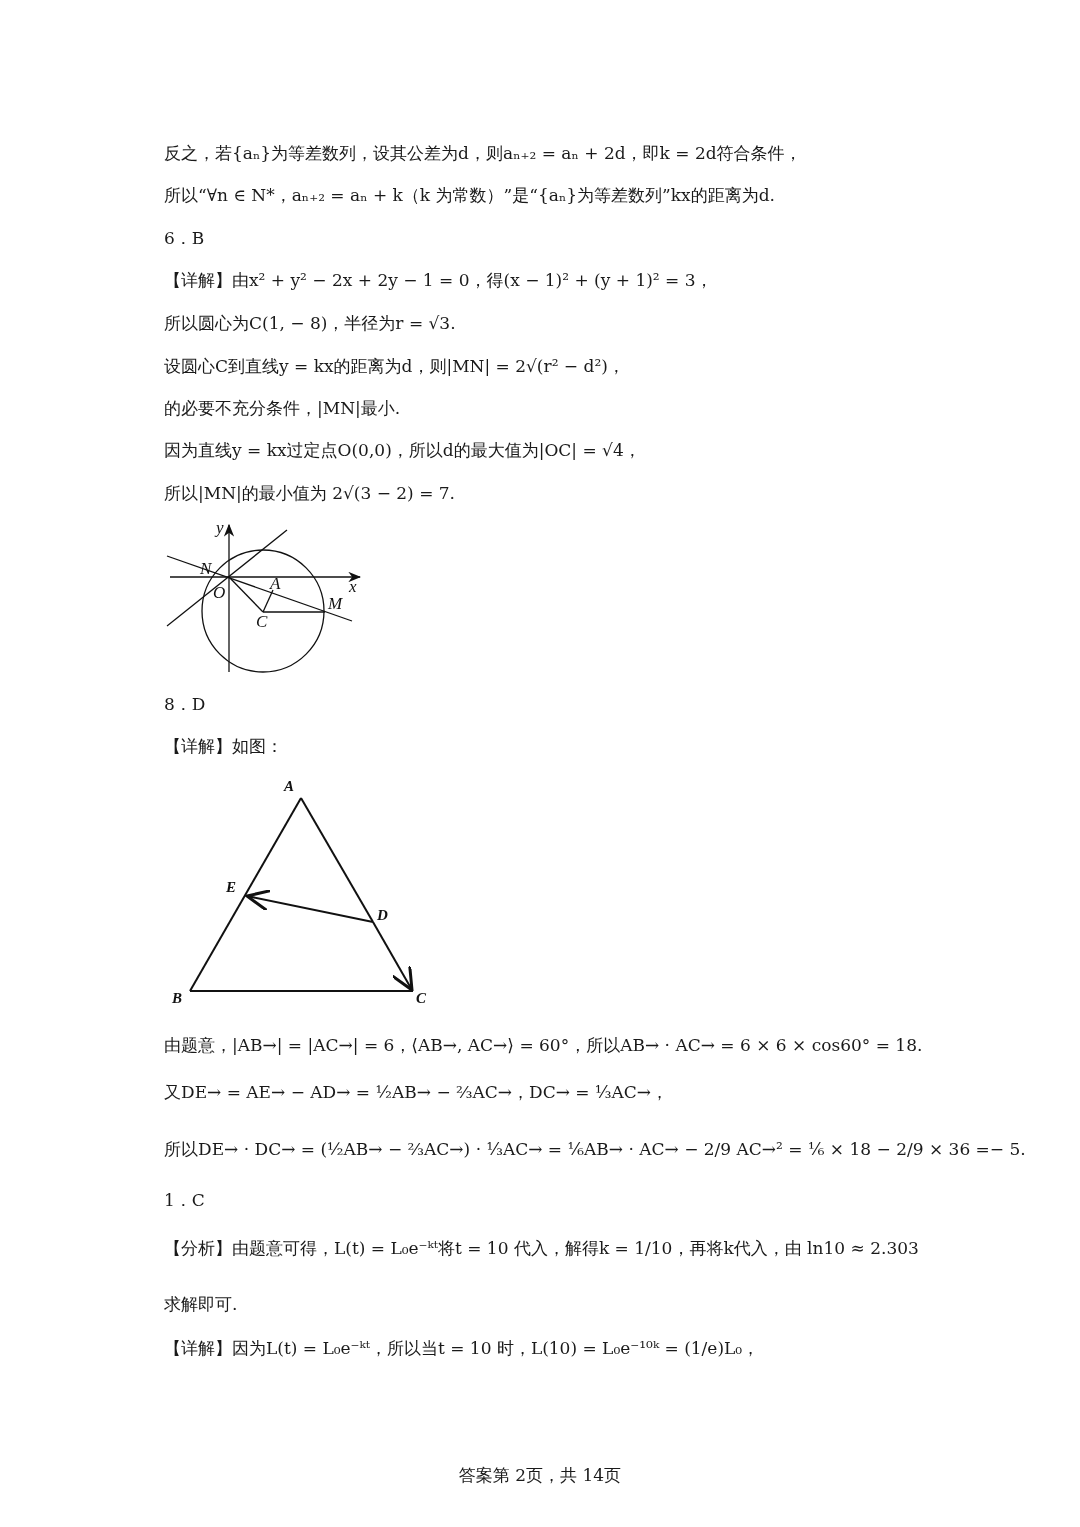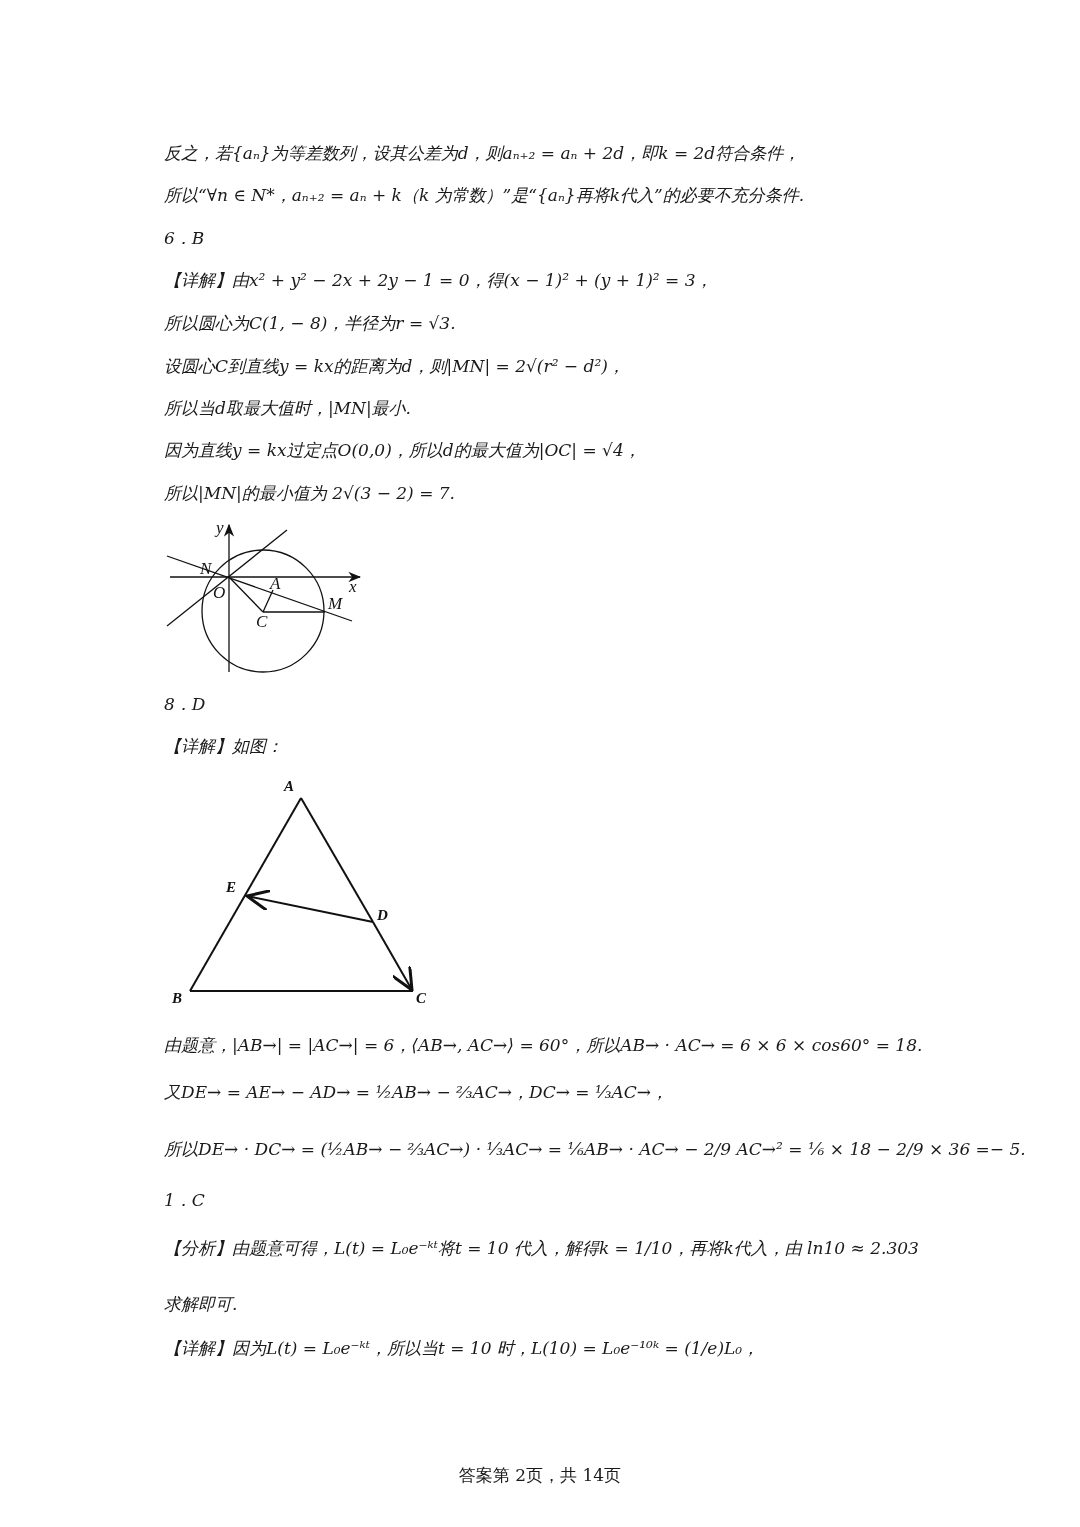--- a/index.html
+++ b/index.html
@@ -1,32 +1,32 @@
 <!DOCTYPE html>
 <html><head>
 <meta charset="utf-8">
 <style>
   html,body{margin:0;padding:0;background:#ffffff;}
   body{width:1080px;height:1527px;position:relative;overflow:hidden;
     font-family:"DejaVu Serif","Liberation Serif",serif;color:#1a1a1a;}
-  .line{position:absolute;left:164px;font-size:17px;line-height:24px;white-space:nowrap;font-style:italic;}
+  .line{position:absolute;left:164px;font-size:17px;line-height:24px;white-space:nowrap;}
   .fig{position:absolute;}
   .footer{position:absolute;left:0;width:1080px;top:1464px;text-align:center;font-size:17px;}
 </style>
 </head>
 <body>
 
 <div>
   <div class="line" style="top:141px">反之，若{aₙ}为等差数列，设其公差为d，则aₙ₊₂ = aₙ + 2d，即k = 2d符合条件，</div>
-  <div class="line" style="top:183px">所以“∀n ∈ N*，aₙ₊₂ = aₙ + k（k 为常数）”是“{aₙ}再将k代入”的必要不充分条件.</div>
+  <div class="line" style="top:183px">所以“∀n ∈ N*，aₙ₊₂ = aₙ + k（k 为常数）”是“{aₙ}为等差数列”kx的距离为d.</div>
   <div class="line" style="top:226px">6．B</div>
   <div class="line" style="top:268px">【详解】由x² + y² − 2x + 2y − 1 = 0，得(x − 1)² + (y + 1)² = 3，</div>
   <div class="line" style="top:311px">所以圆心为C(1, − 8)，半径为r = √3.</div>
   <div class="line" style="top:354px">设圆心C到直线y = kx的距离为d，则|MN| = 2√(r² − d²)，</div>
-  <div class="line" style="top:396px">所以当d取最大值时，|MN|最小.</div>
+  <div class="line" style="top:396px">的必要不充分条件，|MN|最小.</div>
   <div class="line" style="top:438px">因为直线y = kx过定点O(0,0)，所以d的最大值为|OC| = √4，</div>
   <div class="line" style="top:481px">所以|MN|的最小值为 2√(3 − 2) = 7.</div>
 
   <svg class="fig" style="left:0;top:0" width="1080" height="700" viewBox="0 0 1080 700">
     <defs>
       <marker id="arr1" markerWidth="10" markerHeight="8" refX="9" refY="4" orient="auto">
         <path d="M0,0 L10,4 L0,8 L3,4 Z" fill="#111"></path>
       </marker>
     </defs>
     <g stroke="#111" stroke-width="1.3" fill="none">

